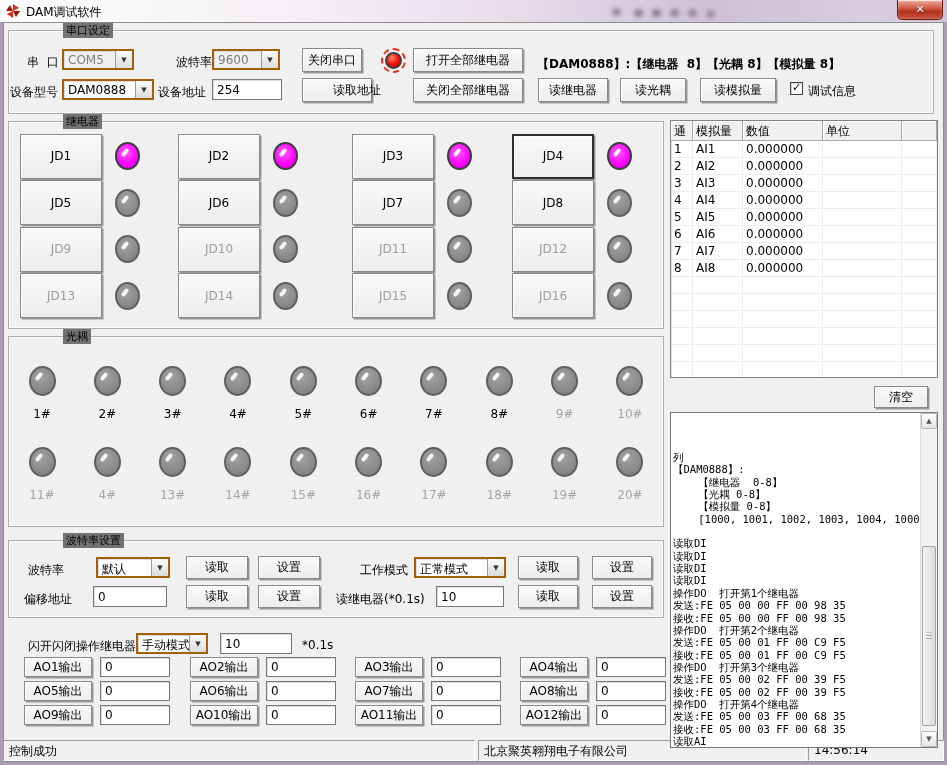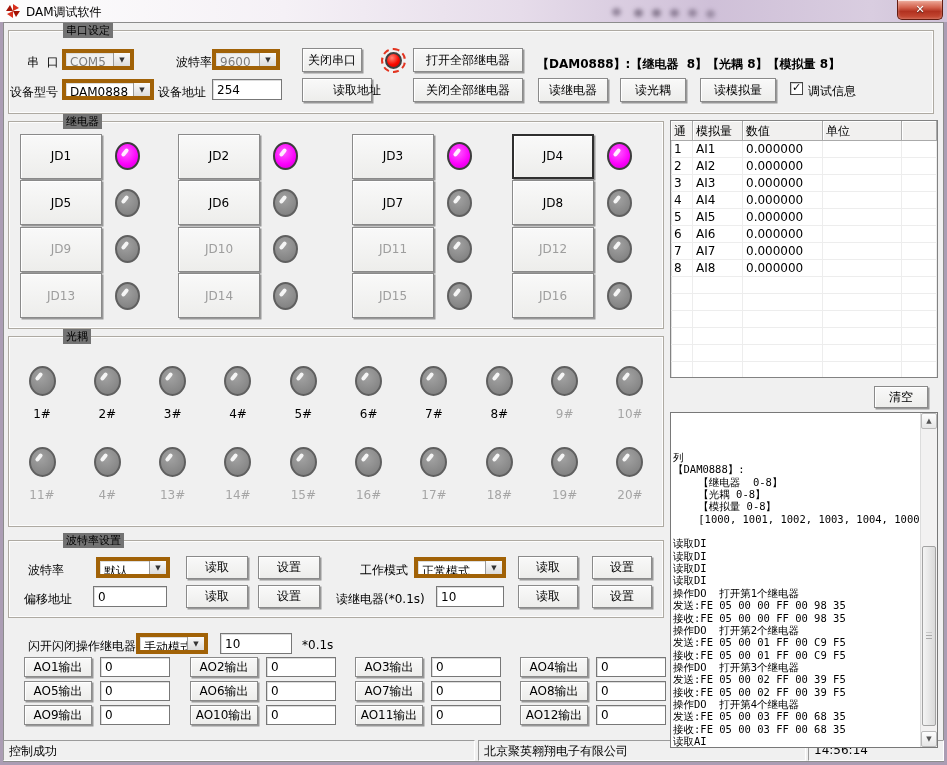--- a/index.html
+++ b/index.html
@@ -32,21 +32,21 @@
 
   
   .btn { position:absolute; background:linear-gradient(#f9f9f9,#ededeb); border:1px solid #8a8a8a;
     box-shadow:inset 1px 1px 0 #ffffff, 1.5px 1.5px 0 rgba(80,80,80,.55);
     font-family:inherit; font-size:12px; color:#000; display:flex; align-items:center; justify-content:center;
     white-space:pre; cursor:pointer; }
   .btn.disabled { color:#9d9d9d; }
   .btn.focused { border:2px solid #2f2f2f; box-shadow:inset 1px 1px 0 #ffffff, 1.5px 1.5px 0 rgba(80,80,80,.55); }
 
   
-  .combo { position:absolute; background:#fff; border:4px solid #a16207; display:flex; box-shadow:inset 1px 1px 0 #dcdcdc; }
+  .combo { position:absolute; background:#fff; border:2px solid #a16207; display:flex; box-shadow:inset 1px 1px 0 #dcdcdc; }
   .combo .cval { flex:1; padding:2px 4px; font-size:12px; overflow:hidden; white-space:pre; }
   .combo .carrow { width:17px; background:linear-gradient(#fafafa,#dcdcdc); border-left:1px solid #9a9a9a;
     display:flex; align-items:center; justify-content:center; font-size:7px; color:#333; }
   .combo.disabled { background:#f0f0f0; }
   .combo.disabled .cval { color:#7c7c7c; }
 
   
   .tinput { position:absolute; background:#fff; border:1px solid #777; box-shadow:inset 1px 1px 0 #dcdcdc;
     font-family:inherit; font-size:12px; padding:1px 4px; outline:none; }
 

